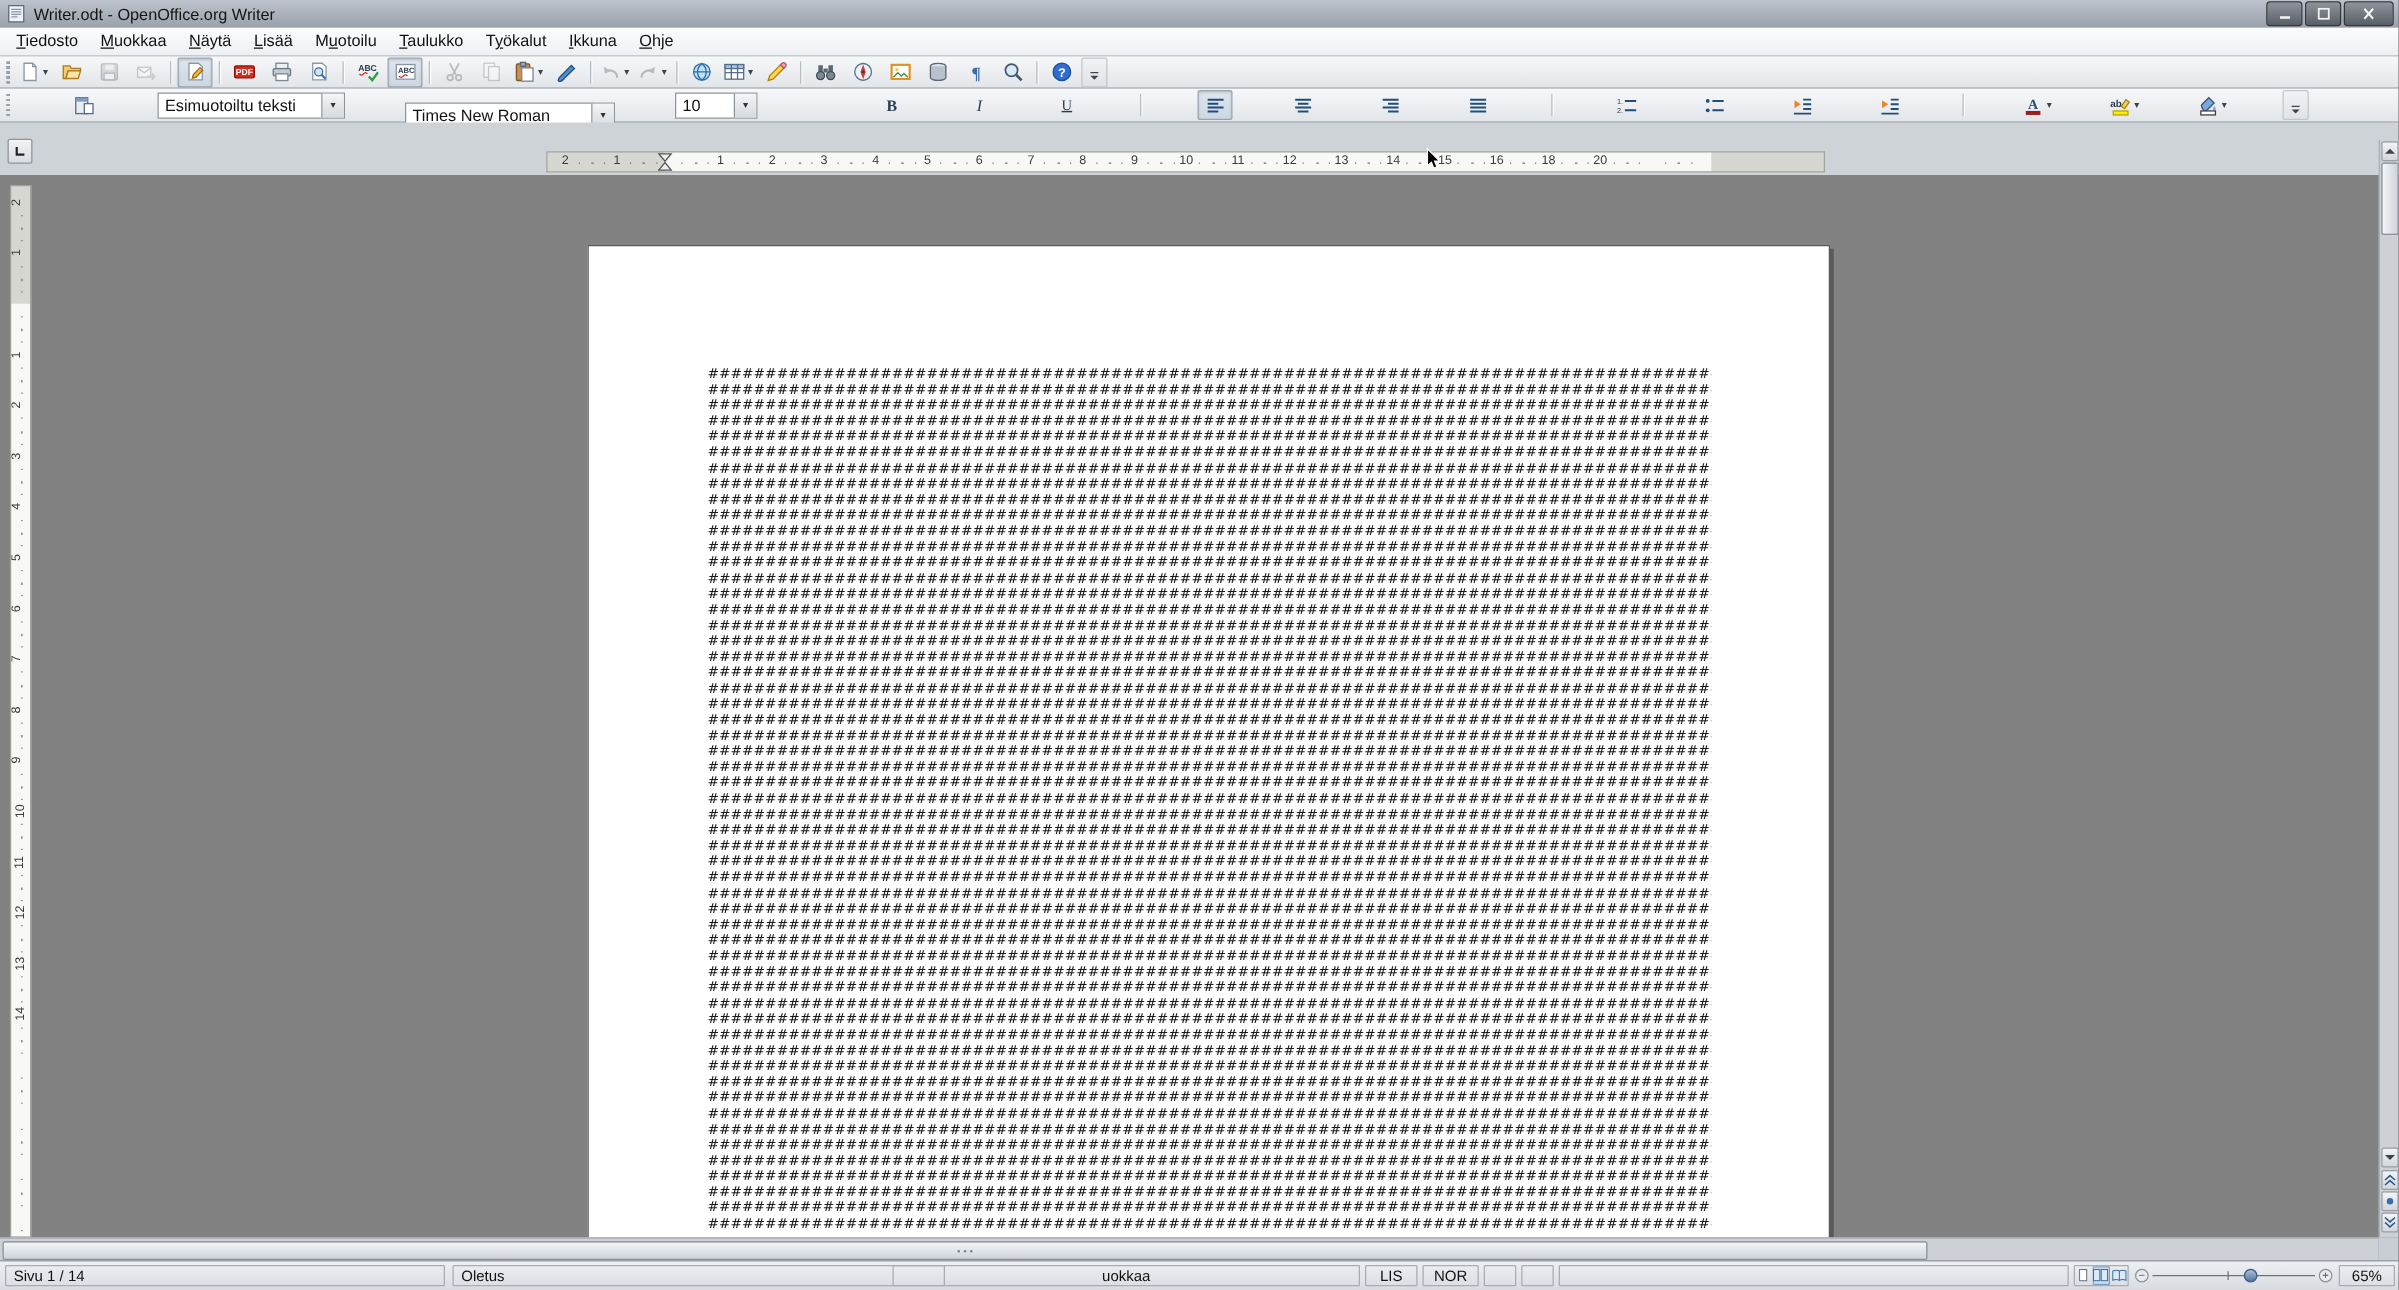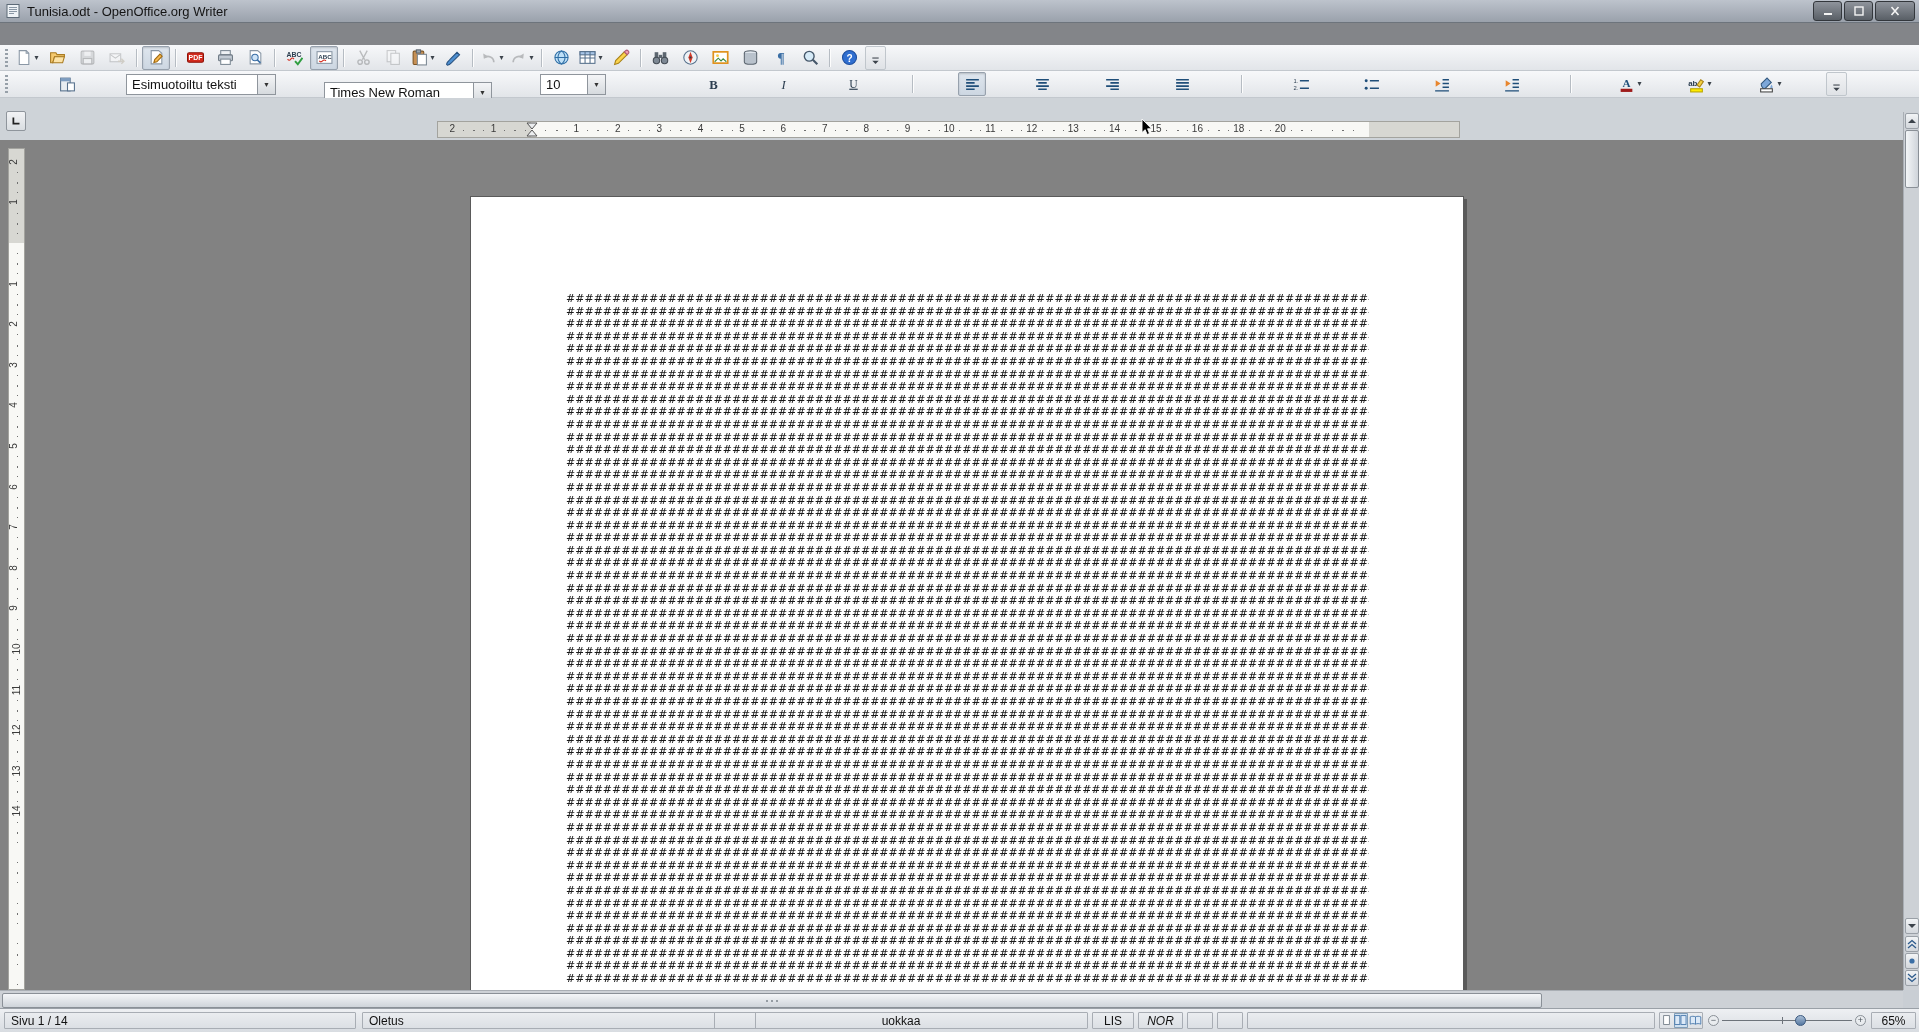--- a/index.html
+++ b/index.html
@@ -129,21 +129,21 @@
 
 <div id="app">
 
   <div class="titlebar">
     <span class="app-icon">
       <svg viewBox="0 0 16 16" width="16" height="16">
           <rect x="2" y="1.5" width="12" height="13" fill="#eef2f6" stroke="#5d6a77"></rect>
           <path d="M4 4.5h8M4 6.5h8M4 8.5h8M4 10.5h5" stroke="#8a97a5" fill="none"></path>
         </svg>
     </span>
-    <span class="title-text">Tunisia.odt - OpenOffice.org Writer</span>
+    <span class="title-text">Writer.odt - OpenOffice.org Writer</span>
     <div class="winbtns" id="winbtns">
         <div class="wbtn">
           <span>
             <svg viewBox="0 0 12 10" width="12" height="10">
               <rect x="2" y="7" width="8" height="2" fill="#f4f4f4"></rect>
             </svg>
           </span>
         </div>
         <div class="wbtn">
           <span>
@@ -155,20 +155,31 @@
         <div class="wbtn close">
           <span>
             <svg viewBox="0 0 12 10" width="12" height="10">
               <path d="M2.5 1L9.5 9M9.5 1L2.5 9" stroke="#f4f4f4" stroke-width="1.6"></path>
             </svg>
           </span>
         </div>
       </div>
   </div>
 
+  <div class="menubar" id="menubar">
+      <div class="menu-item"><u>T</u>iedosto</div>
+      <div class="menu-item"><u>M</u>uokkaa</div>
+      <div class="menu-item"><u>N</u>äytä</div>
+      <div class="menu-item"><u>L</u>isää</div>
+      <div class="menu-item">M<u>u</u>otoilu</div>
+      <div class="menu-item"><u>T</u>aulukko</div>
+      <div class="menu-item">T<u>y</u>ökalut</div>
+      <div class="menu-item"><u>I</u>kkuna</div>
+      <div class="menu-item"><u>O</u>hje</div>
+    </div>
 
   <div class="toolbar" id="tb1">
       <div class="grip"></div>
       <div class="tbtn">
         <span class="icn">
           <svg viewBox="0 0 16 16" width="17" height="17">
             <path d="M4 1.5h6.5L13 4v10.5H4z" fill="#fff" stroke="#8a97a5"></path>
             <path d="M10.5 1.5V4H13" fill="none" stroke="#8a97a5"></path>
           </svg>
         </span>
@@ -847,21 +858,21 @@
         </svg>
       </div>
     </div>
   <div class="scroll-corner"></div>
 
   <div class="statusbar" id="statusbar">
       <div class="scell" style="left: 4px; width: 352px;">Sivu 1 / 14</div>
       <div class="scell" style="left: 362px; width: 394px;">Oletus</div>
       <div class="scell center" style="left: 714px; width: 374px;">uokkaa</div>
       <div class="scell center" style="left: 1092px; width: 42px;">LIS</div>
-      <div class="scell center" style="left: 1138px; width: 45px; font-style: italic;">NOR</div>
+      <div class="scell center" style="left: 1138px; width: 45px;">NOR</div>
       <div class="scell" style="left: 1187px; width: 26px;"></div>
       <div class="scell" style="left: 1217px; width: 26px;"></div>
       <div class="scell" style="left: 1247px; width: 408px;"></div>
       <div class="viewbtns" style="left: 1659px; width: 44px;">
         <div class="vb">
           <svg viewBox="0 0 16 15" width="13" height="13">
             <rect x="4.5" y="1.5" width="7" height="11" fill="#fff" stroke="#6a7580"></rect>
           </svg>
         </div>
         <div class="vb active">

